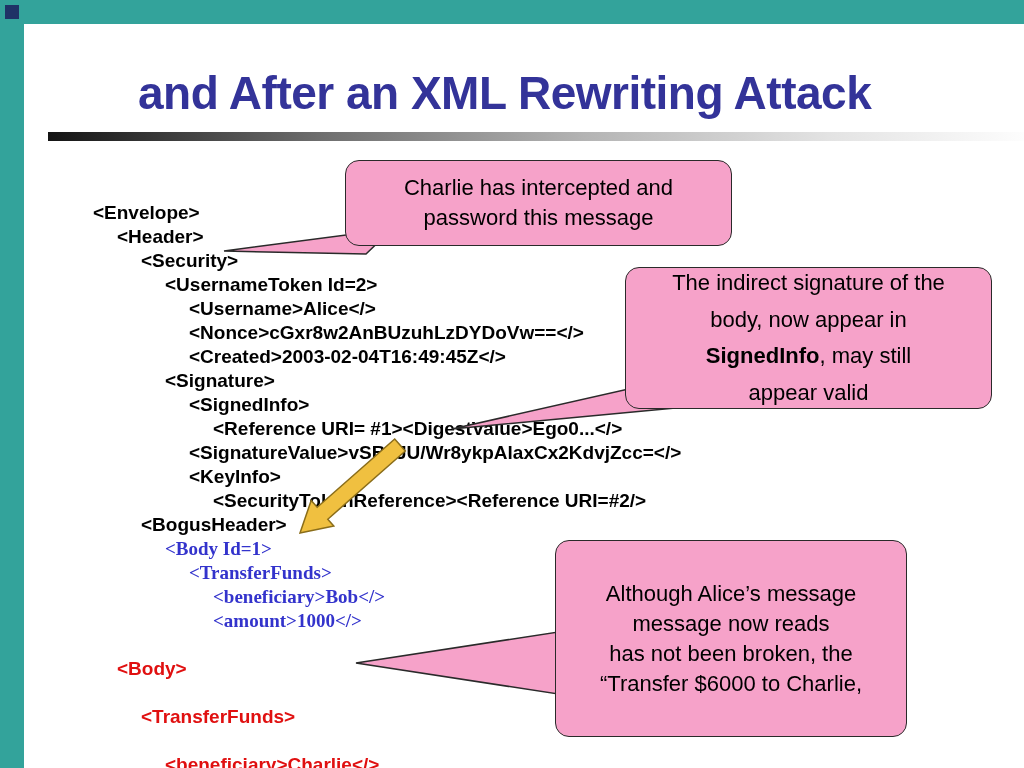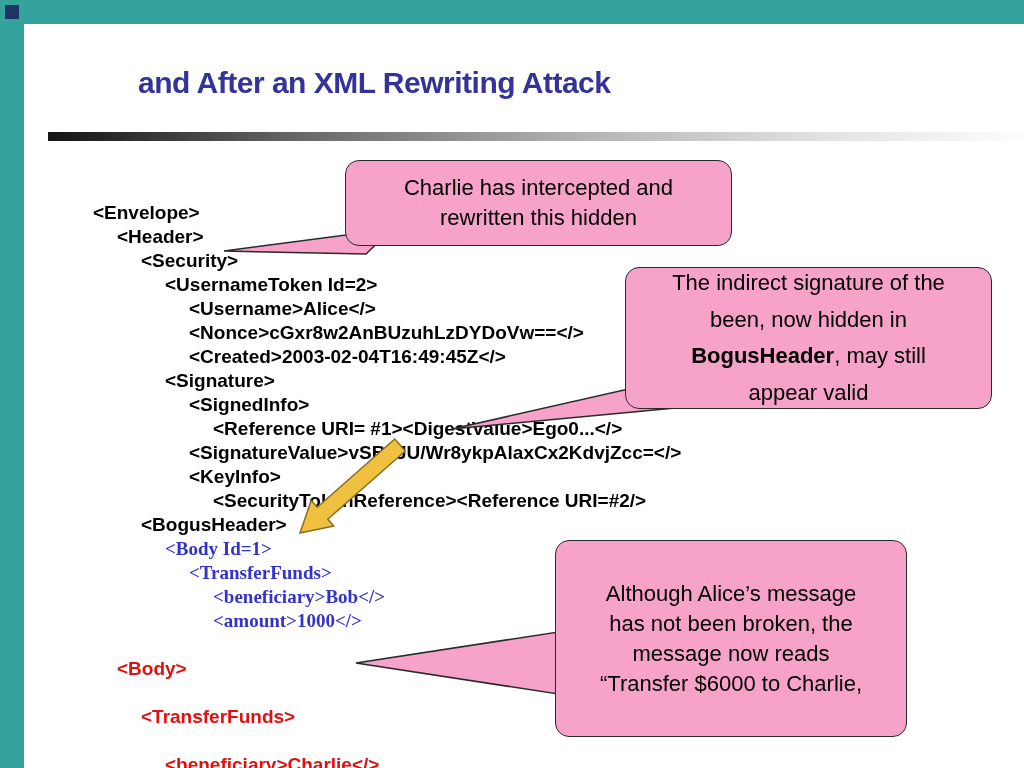--- a/index.html
+++ b/index.html
@@ -5,21 +5,21 @@
   html, body { margin:0; padding:0; background:#ffffff; }
   .slide {
     position:relative; width:1024px; height:768px; background:#ffffff;
     overflow:hidden; font-family:"Liberation Sans", sans-serif;
   }
   .border-top { position:absolute; left:0; top:0; width:1024px; height:24px; background:var(--teal); }
   .border-left { position:absolute; left:0; top:0; width:24px; height:768px; background:var(--teal); }
   .corner-square { position:absolute; left:5px; top:5px; width:14px; height:14px; background:var(--navy); }
   .title {
     position:absolute; left:138px; top:66px; margin:0;
-    font-size:30px; font-weight:bold; color:var(--title-color);
+    font-size:46px; font-weight:bold; color:var(--title-color);
     white-space:nowrap; letter-spacing:-0.5px;
   }
   .title-rule {
     position:absolute; left:48px; top:132px; width:976px; height:9px;
     background:linear-gradient(to right,#141414,#6e6e6e 28%,#b4b4b4 55%,#e3e3e3 80%,#fdfdfd);
   }
   .xml {
     position:absolute; left:93px; top:201px; z-index:2;
     font-weight:bold; font-size:19px; line-height:24px; white-space:pre; color:var(--xml-black);
   }
@@ -53,28 +53,28 @@
 
   <svg class="overlay" width="1024" height="768" viewBox="0 0 1024 768">
     <polygon points="224,251 392,229 366,254" style="fill:var(--pink);stroke:#2a2a2a;stroke-width:1.5"></polygon>
     <polygon points="452,429 655,383 718,404" style="fill:var(--pink);stroke:#2a2a2a;stroke-width:1.5"></polygon>
     <polygon points="356,663 558,632 558,694" style="fill:var(--pink);stroke:#2a2a2a;stroke-width:1.5"></polygon>
     <polygon points="394.7,439 317.2,507.2 311.2,500.4 300,533 333.8,526 327.8,519.2 405.3,451" style="fill:var(--arrow);stroke:#8a6d1a;stroke-width:1.5"></polygon>
   </svg>
 
   <div class="callout c1">
       <div>Charlie has intercepted and</div>
-      <div>rewritten this hidden</div>
+      <div>password this message</div>
     </div>
   <div class="callout c2">
       <div>The indirect signature of the</div>
-      <div>been, now hidden in</div>
-      <div><span class="bold-seg">BogusHeader</span><span>, may still</span></div>
+      <div>body, now appear in</div>
+      <div><span class="bold-seg">SignedInfo</span><span>, may still</span></div>
       <div>appear valid</div>
     </div>
   <div class="callout c3">
       <div>Although Alice’s message</div>
+      <div>message now reads</div>
       <div>has not been broken, the</div>
-      <div>message now reads</div>
       <div>“Transfer $6000 to Charlie,</div>
     </div>
 
 </div>
 
 </body></html>

